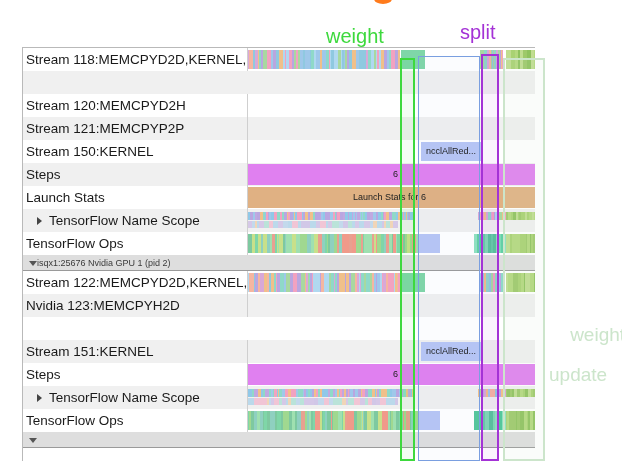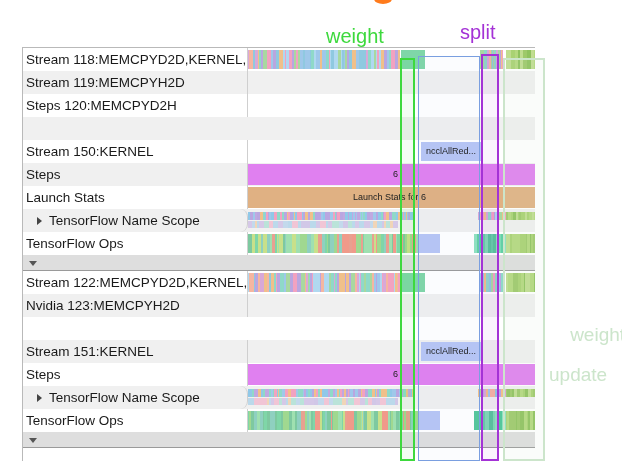--- a/index.html
+++ b/index.html
@@ -85,21 +85,21 @@
     color: #1a1a1a;
     display: flex;
     align-items: center;
     overflow: hidden;
     white-space: nowrap;
     border-right: 1px solid #cfcfcf;
     position: relative;
     z-index: 3;
     background: inherit;
   }
-  .track-label.indent { padding-left: 14px; border-radius: 8px; }
+  .track-label.indent { padding-left: 14px; }
   .track-label .tri2 {
     display: inline-block;
     width: 0; height: 0;
     border-top: 4px solid transparent;
     border-bottom: 4px solid transparent;
     border-left: 5px solid #444;
     margin-right: 7px;
   }
 
   .track-body {
@@ -266,32 +266,32 @@
             <div style="position: absolute; left: 12px; top: 0px; width: 2px; height: 100%; background: rgb(143, 194, 94);"></div>
             <div style="position: absolute; left: 14px; top: 0px; width: 3px; height: 100%; background: rgb(192, 221, 144);"></div>
             <div style="position: absolute; left: 17px; top: 0px; width: 4px; height: 100%; background: rgb(158, 201, 106);"></div>
             <div style="position: absolute; left: 21px; top: 0px; width: 4px; height: 100%; background: rgb(143, 194, 94);"></div>
             <div style="position: absolute; left: 25px; top: 0px; width: 3px; height: 100%; background: rgb(192, 221, 144);"></div>
             <div style="position: absolute; left: 28px; top: 0px; width: 2px; height: 100%; background: rgb(180, 216, 126);"></div>
           </div>
         </div>
       </div>
       <div class="track alt">
-        <div class="track-label">
-          <span>Stream 119:MEMCPYH2D</span>
-        </div>
         <div class="track-body"></div>
       </div>
       <div class="track">
         <div class="track-label">
-          <span>Steps 120:MEMCPYD2H</span>
+          <span>Stream 120:MEMCPYD2H</span>
         </div>
         <div class="track-body"></div>
       </div>
       <div class="track alt">
+        <div class="track-label">
+          <span>Stream 121:MEMCPYP2P</span>
+        </div>
         <div class="track-body"></div>
       </div>
       <div class="track">
         <div class="track-label">
           <span>Stream 150:KERNEL</span>
         </div>
         <div class="track-body">
           <div class="bar" style="left: 173px; width: 60px; background: rgb(183, 198, 245);"></div>
           <div class="bar-text" style="left: 178px;">ncclAllRed...</div>
         </div>
@@ -587,20 +587,21 @@
             <div style="position: absolute; left: 20px; top: 0px; width: 1px; height: 100%; background: rgb(158, 201, 106);"></div>
             <div style="position: absolute; left: 21px; top: 0px; width: 3px; height: 100%; background: rgb(180, 216, 126);"></div>
             <div style="position: absolute; left: 24px; top: 0px; width: 1px; height: 100%; background: rgb(143, 194, 94);"></div>
             <div style="position: absolute; left: 25px; top: 0px; width: 2px; height: 100%; background: rgb(169, 210, 114);"></div>
             <div style="position: absolute; left: 27px; top: 0px; width: 3px; height: 100%; background: rgb(158, 201, 106);"></div>
           </div>
         </div>
       </div>
       <div class="proc-header">
         <span class="tri"></span>
+        <span>isqx1:25676 Nvidia GPU 1 (pid 2)</span>
       </div>
       <div class="track">
         <div class="track-label">
           <span>Stream 122:MEMCPYD2D,KERNEL,MI</span>
         </div>
         <div class="track-body">
           <div class="stripes " style="left: 0px; width: 152px;">
             <div style="position: absolute; left: 0px; top: 0px; width: 1px; height: 100%; background: rgb(176, 216, 240);"></div>
             <div style="position: absolute; left: 1px; top: 0px; width: 1px; height: 100%; background: rgb(245, 182, 160);"></div>
             <div style="position: absolute; left: 2px; top: 0px; width: 4px; height: 100%; background: rgb(245, 182, 160);"></div>

